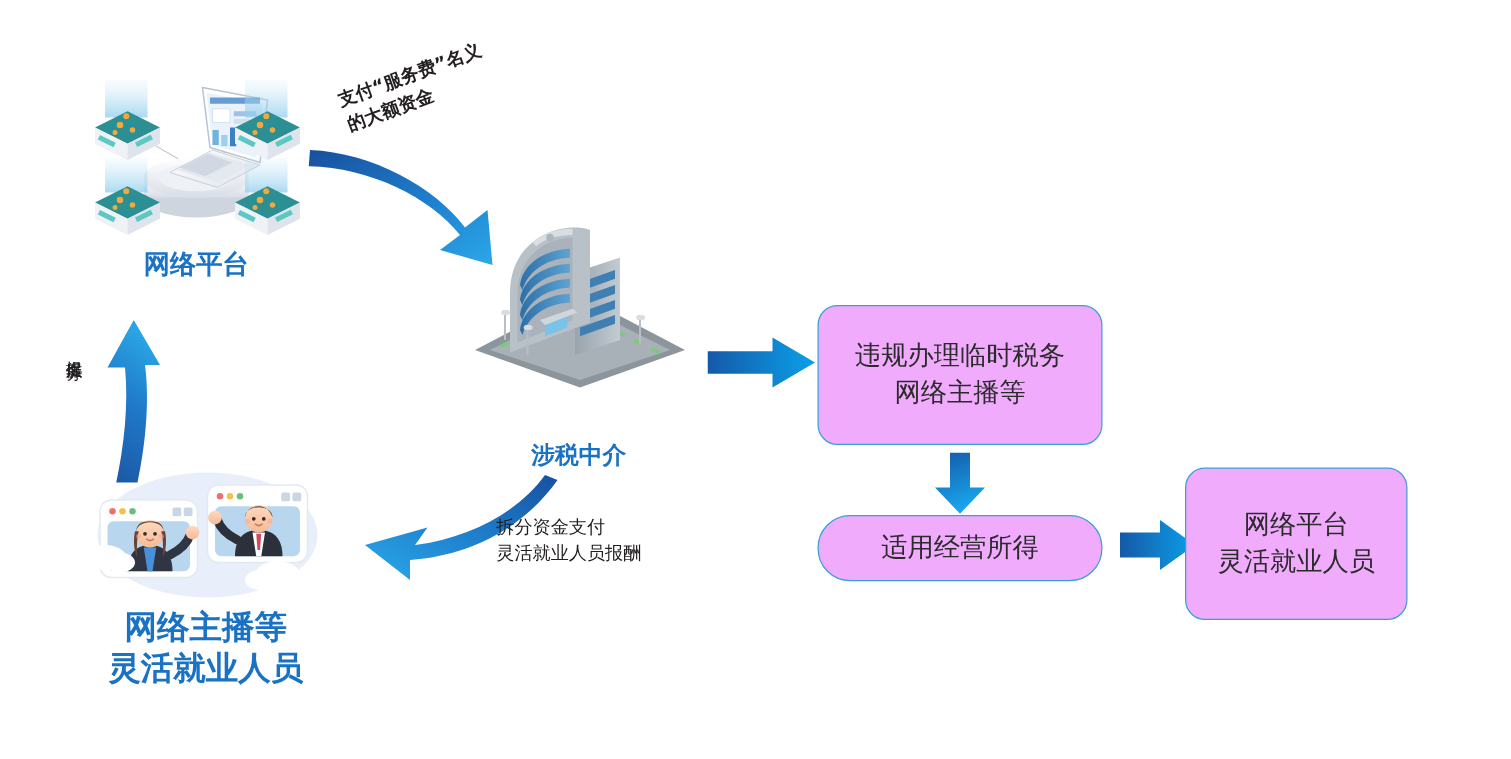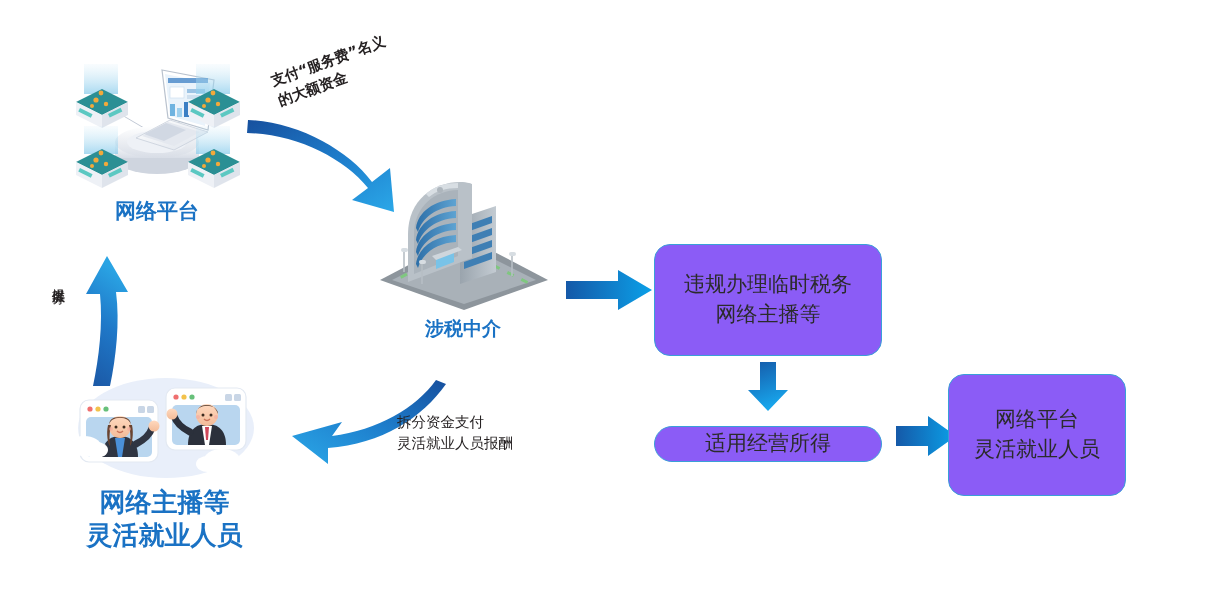--- a/index.html
+++ b/index.html
@@ -19,21 +19,21 @@
 
   
   .blue-label{
     color:#1a72c4;
     font-weight:bold;
     text-align:center;
     line-height:1.28;
     white-space:nowrap;
   }
   .label-platform{font-size:21px;}
-  .label-agency{font-size:19px;}
+  .label-agency{font-size:19px;margin-top:36px;}
   .label-streamer{font-size:26px;}
 
   .arrow-text{
     color:#231f20;
     font-size:14.5px;
     line-height:1.45;
     white-space:nowrap;
   }
   .arrow-text.bold-ish{font-weight:600;}
 
@@ -43,21 +43,21 @@
     font-size:13.5px;
     line-height:1.18;
     writing-mode:vertical-rl;
     text-orientation:upright;
     letter-spacing:1px;
     white-space:nowrap;
   }
 
   
   .rbox{
-    background:#8b5cf6;
+    background:#f0abfc;
     border:1.6px solid #3a9fd8;
     border-radius:16px;
     color:#2b2b2b;
     display:flex;
     align-items:center;
     justify-content:center;
     text-align:center;
     line-height:1.42;
     font-size:21px;
     box-sizing:border-box;
@@ -394,21 +394,21 @@
       <defs>
         <linearGradient id="dwn1" x1="0" y1="0" x2="0.3" y2="1">
           <stop offset="0%" stop-color="#1559a8"></stop>
           <stop offset="100%" stop-color="#18a6ec"></stop>
         </linearGradient>
       </defs>
       <path d="M14,0 L30,0 L30,28 L42,28 L22,49 L2,28 L14,28 Z" fill="url(#dwn1)"></path>
     </svg>
   </div>
 
-  <div class="abs rbox pill" style="left:654px;top:426px;width:228px;height:36px;">
+  <div class="abs rbox pill" style="left:654px;top:412px;width:228px;height:53px;">
     <div class="inner">
       <div>适用经营所得</div>
     </div>
   </div>
 
   <div class="abs" style="left:896px;top:414px;width:62px;height:44px;">
     <svg width="62" height="44" viewBox="0 0 62 44">
       <defs>
         <linearGradient id="rgt2" x1="0" y1="0" x2="1" y2="0">
           <stop offset="0%" stop-color="#1559a8"></stop>

